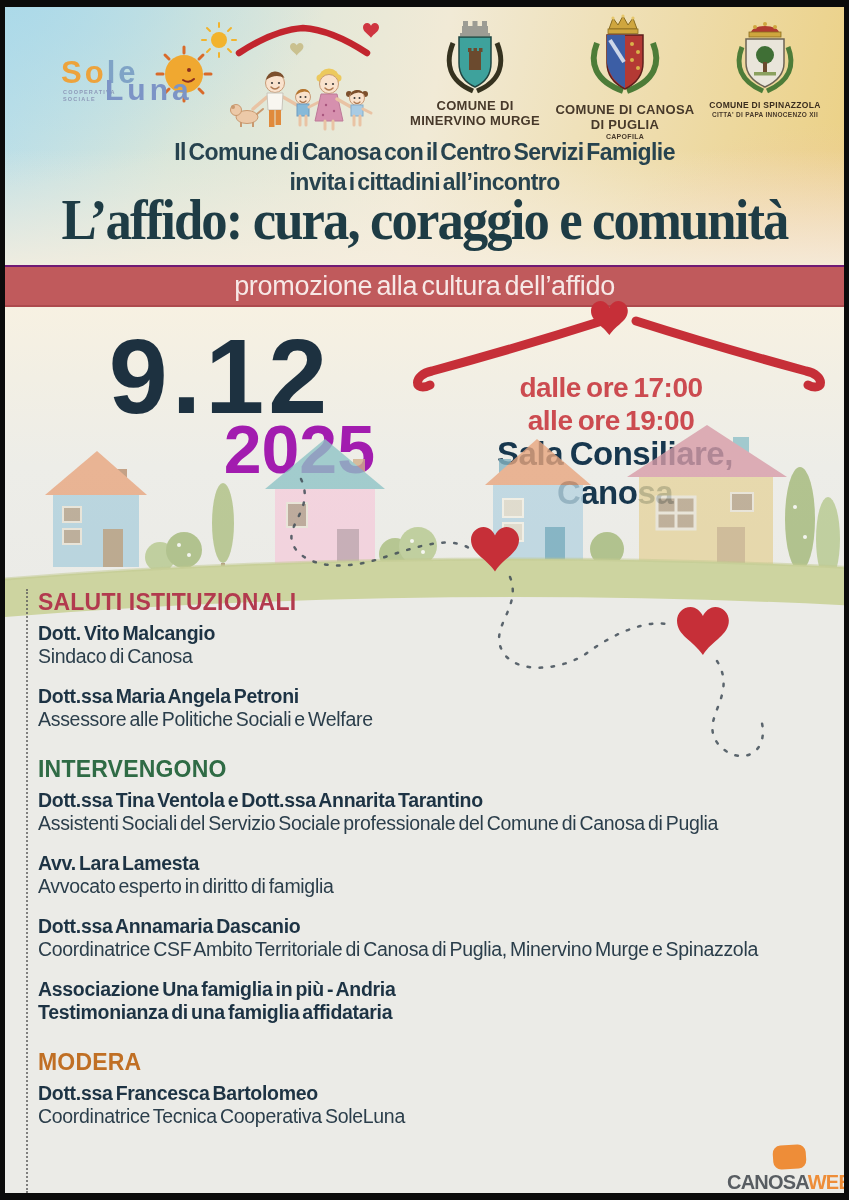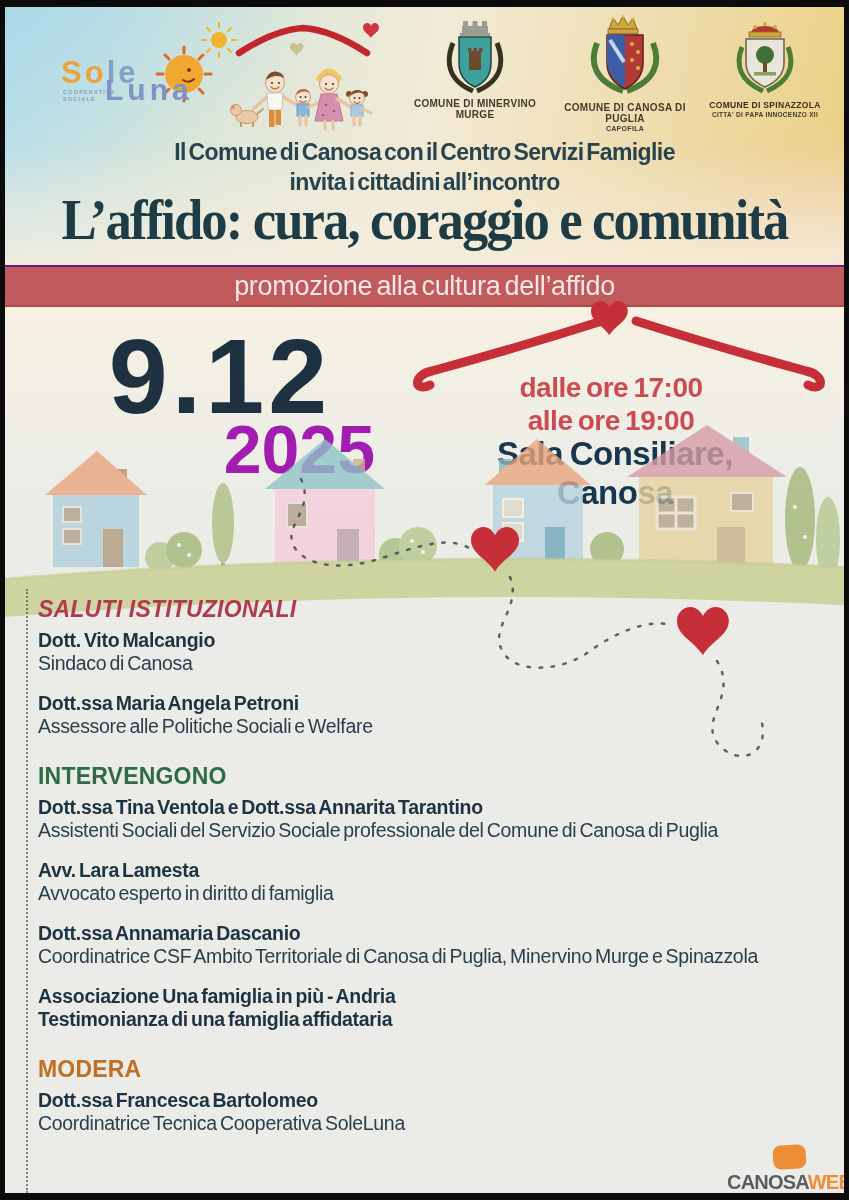--- a/index.html
+++ b/index.html
@@ -28,21 +28,21 @@
 
   
   .family-art{position:absolute;left:190px;top:10px;}
 
   
   .crest{position:absolute;text-align:center;}
   .crest1{left:400px;top:14px;width:140px;}
   .crest2{left:545px;top:6px;width:150px;}
   .crest3{left:690px;top:14px;width:140px;}
   .crest svg{display:block;margin:0 auto;}
-  .crest-caption{font-size:10px;font-weight:700;color:#47392a;letter-spacing:.3px;margin-top:3px;}
+  .crest-caption{font-size:13px;font-weight:700;color:#47392a;letter-spacing:.3px;margin-top:3px;}
   .crest-sub{font-size:7px;font-weight:700;color:#47392a;letter-spacing:.3px;margin-top:1px;}
   .crest3 .crest-caption{font-size:8.5px;color:#3a2d1e;}
   .crest3 .crest-sub{font-size:6.5px;}
 
   
   .intro{position:absolute;left:0;top:130px;width:100%;text-align:center;font-size:23px;font-weight:700;
     color:#27434f;letter-spacing:-.6px;word-spacing:-3px;line-height:1.32;}
   .title{position:absolute;left:0;top:181px;width:100%;text-align:center;
     font-family:"Liberation Serif",serif;font-size:56px;font-weight:600;color:#1e3c45;
     letter-spacing:-2px;transform:scaleX(.94);}
@@ -64,21 +64,21 @@
   .venue{position:absolute;left:440px;top:428px;width:340px;text-align:center;
     font-size:33px;font-weight:800;color:#17374e;line-height:1.17;letter-spacing:-.5px;word-spacing:-2px;}
 
   
   .scene{position:absolute;left:0;top:410px;pointer-events:none;}
 
   
   .dotline{position:absolute;left:21px;top:582px;bottom:0;width:0;border-left:2px dotted #5b5b5b;opacity:.75;}
   .program{position:absolute;left:33px;top:582px;width:796px;}
   .p-head{font-size:23px;font-weight:800;line-height:26px;letter-spacing:.2px;margin:26px 0 7px;}
-  .p-head.first{margin-top:7px;font-style:italic;}
+  .p-head.first{margin-top:0;}
   .p-head.red{color:#b23a4e;}
   .p-head.green{color:#2f6b45;}
   .p-head.orange{color:#c06f24;}
   .entry{margin-bottom:18px;font-size:19.5px;line-height:22.5px;letter-spacing:-.3px;word-spacing:-2px;}
   .entry .name{font-weight:800;color:#1d3344;}
   .entry .role{font-weight:400;color:#2b3e4b;}
   .entry .role.bold{font-weight:800;color:#1d3344;}
 
   
   .canosaweb{position:absolute;left:722px;top:1138px;width:120px;height:52px;}

